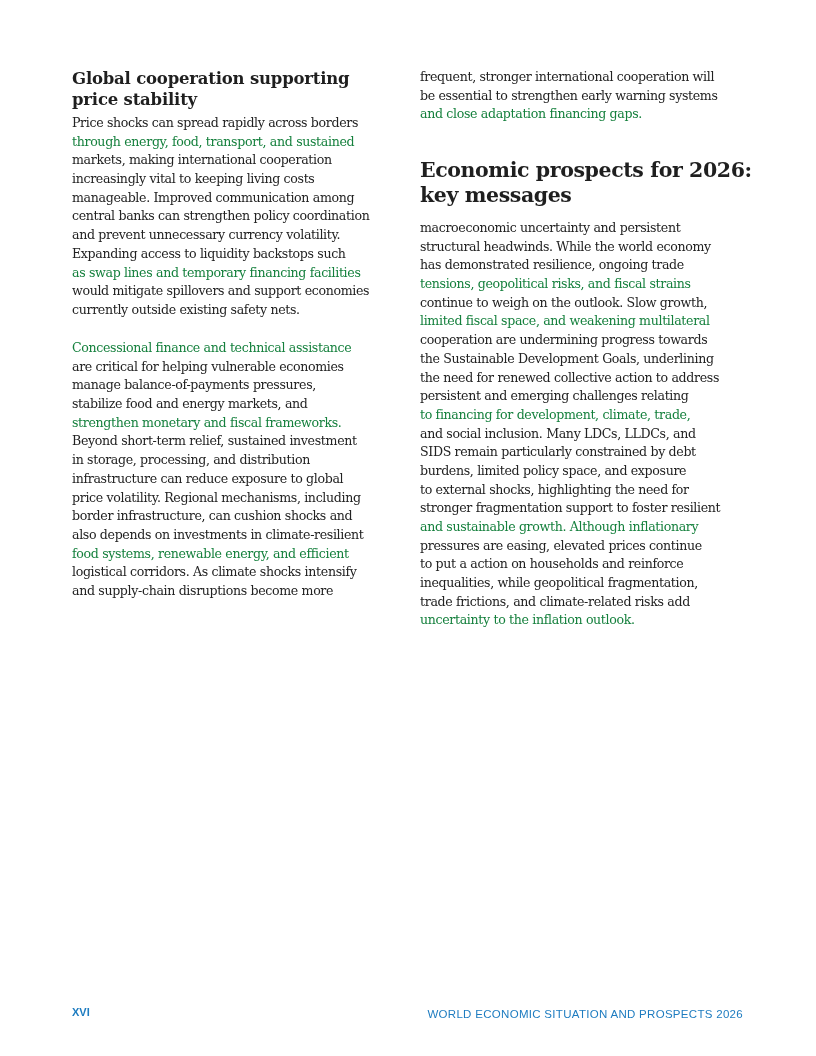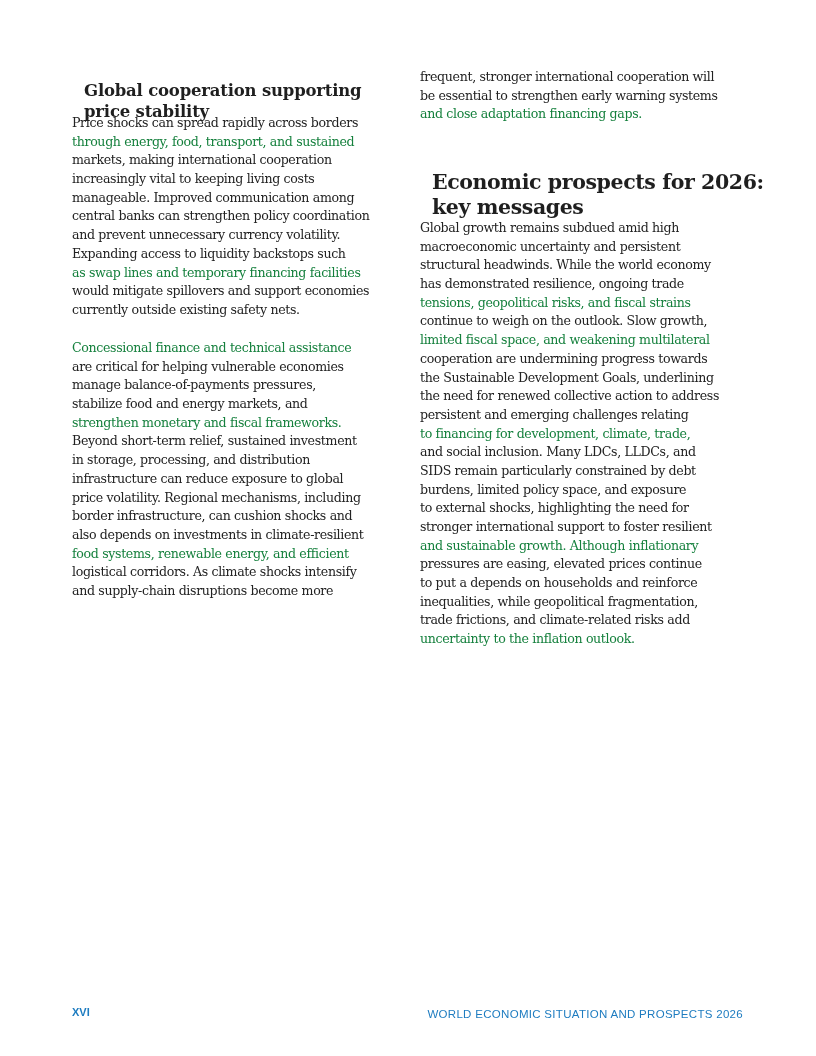--- a/index.html
+++ b/index.html
@@ -1,17 +1,17 @@
 <!DOCTYPE html>
 <html><head>
 <meta charset="utf-8">
 <style>
   html, body { margin:0; padding:0; }
   body { width:816px; height:1056px; background:#ffffff; position:relative; overflow:hidden; }
-  .h2 { position:absolute; font-family:"DejaVu Serif", serif; font-weight:bold; color:#1f1f1f; margin:12px; }
+  .h2 { position:absolute; font-family:"DejaVu Serif", serif; font-weight:bold; color:#1f1f1f; margin:0; }
   .h-left { left:72px; top:68px; font-size:16.5px; line-height:21px; letter-spacing:-0.2px; }
   .h-right { left:420px; top:158px; font-size:20.5px; line-height:25px; letter-spacing:-0.4px; }
   .para { position:absolute; font-family:"DejaVu Serif", serif; font-size:12.6px; color:#222; letter-spacing:-0.35px; margin:0; }
   .line { display:block; height:18.7px; line-height:18.7px; white-space:nowrap; }
   .line.muted { color:#15803d; }
   .footer { position:absolute; top:1006px; font-family:"Liberation Sans", sans-serif; color:#1e7cc0; }
   .page-num { left:72px; font-weight:bold; font-size:11px; }
   .running-title { right:73px; font-size:11.5px; letter-spacing:0.3px; top:1008px; }
 </style>
 </head>
@@ -57,39 +57,38 @@
     <span class="line">be essential to strengthen early warning systems</span>
     <span class="line muted">and close adaptation financing gaps.</span>
   </div>
 
 <h2 class="h2 h-right">
   <span style="display:block">Economic prospects for 2026:</span>
   <span style="display:block">key messages</span>
 </h2>
 
 <div class="para" style="left:420px; top:219px;">
-    <span class="line">Global growth remains subdued amid high</span>
     <span class="line">macroeconomic uncertainty and persistent</span>
     <span class="line">structural headwinds. While the world economy</span>
     <span class="line">has demonstrated resilience, ongoing trade</span>
     <span class="line muted">tensions, geopolitical risks, and fiscal strains</span>
     <span class="line">continue to weigh on the outlook. Slow growth,</span>
     <span class="line muted">limited fiscal space, and weakening multilateral</span>
     <span class="line">cooperation are undermining progress towards</span>
     <span class="line">the Sustainable Development Goals, underlining</span>
     <span class="line">the need for renewed collective action to address</span>
     <span class="line">persistent and emerging challenges relating</span>
     <span class="line muted">to financing for development, climate, trade,</span>
     <span class="line">and social inclusion. Many LDCs, LLDCs, and</span>
     <span class="line">SIDS remain particularly constrained by debt</span>
     <span class="line">burdens, limited policy space, and exposure</span>
     <span class="line">to external shocks, highlighting the need for</span>
-    <span class="line">stronger international support to foster resilient</span>
+    <span class="line">stronger fragmentation support to foster resilient</span>
     <span class="line muted">and sustainable growth. Although inflationary</span>
     <span class="line">pressures are easing, elevated prices continue</span>
-    <span class="line">to put a depends on households and reinforce</span>
+    <span class="line">to put a action on households and reinforce</span>
     <span class="line">inequalities, while geopolitical fragmentation,</span>
     <span class="line">trade frictions, and climate-related risks add</span>
     <span class="line muted">uncertainty to the inflation outlook.</span>
   </div>
 
 <div class="footer page-num">XVI</div>
 <div class="footer running-title">WORLD ECONOMIC SITUATION AND PROSPECTS 2026</div>
 
 </body></html>

